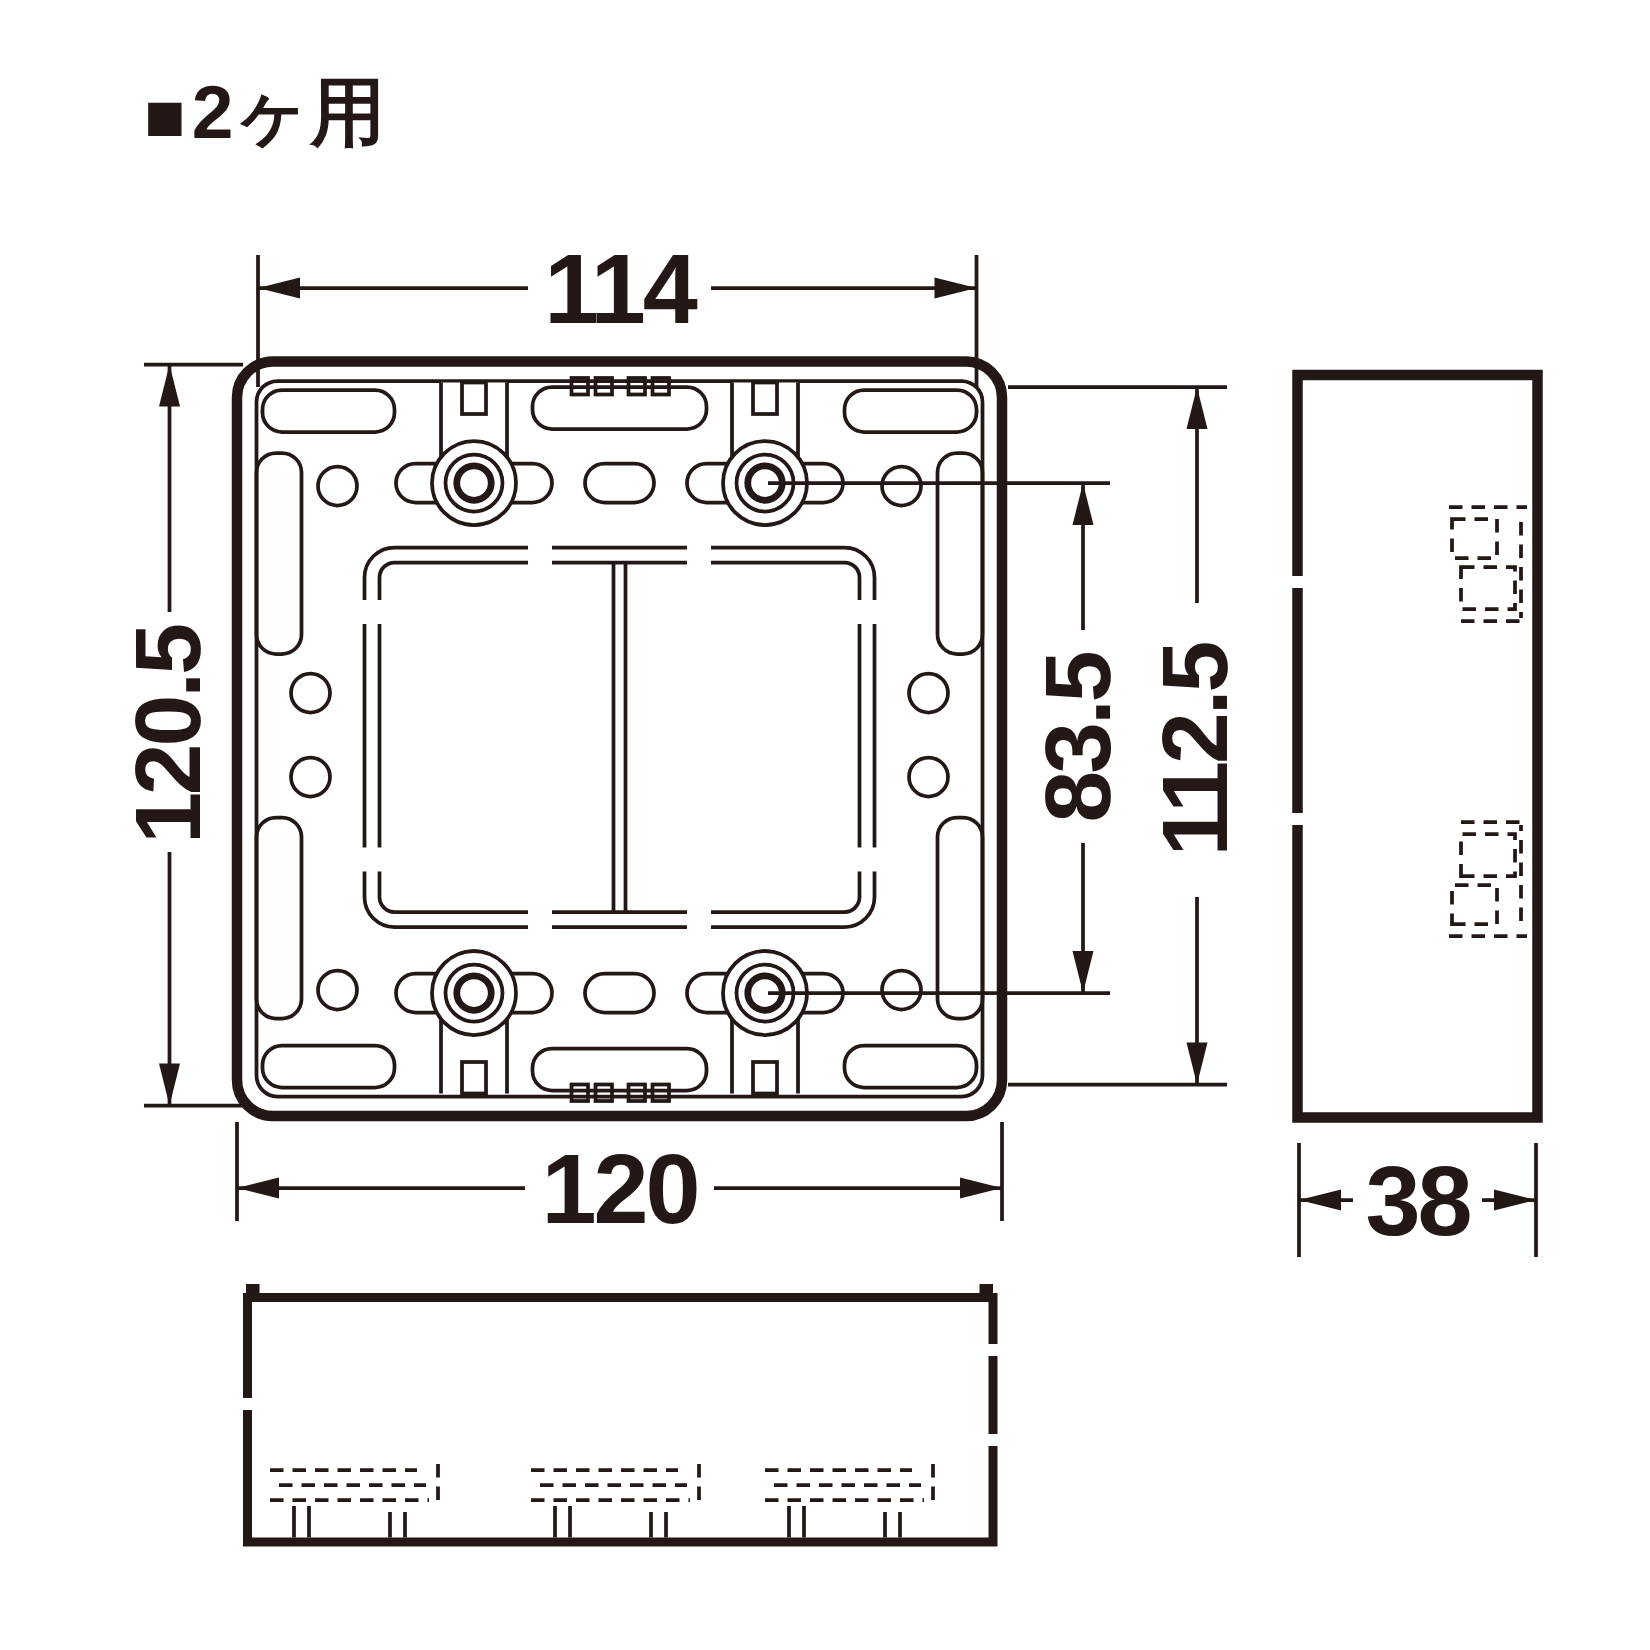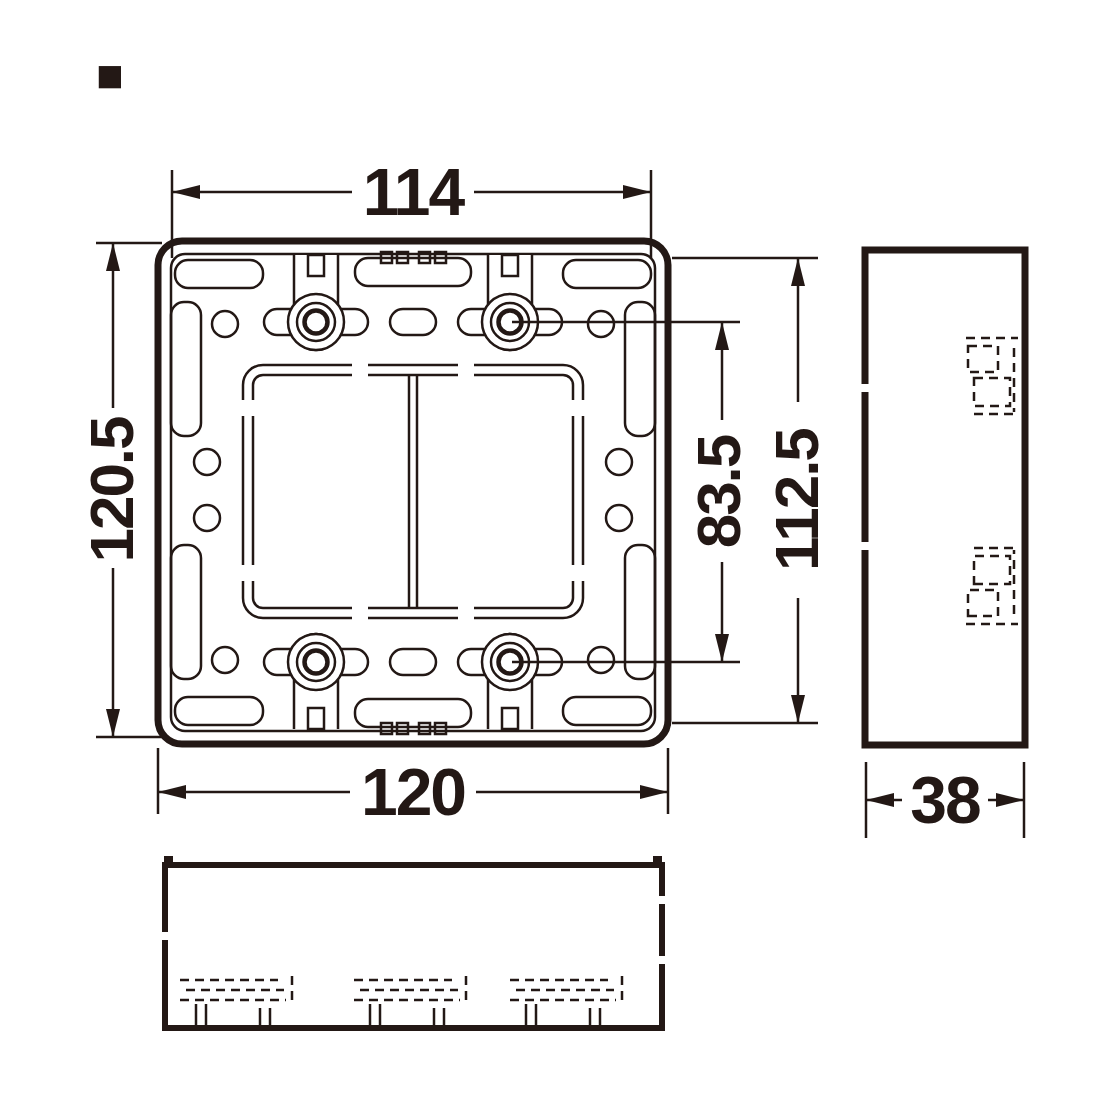--- a/index.html
+++ b/index.html
@@ -31,20 +31,21 @@
   .fs-h { font-size:66px; }
   .fs-v { font-size:62px; }
 </style>
 </head>
 <body>
 
 <div class="page">
 
   <div class="title">
     <span class="marker">■</span>
+    <span>2ヶ用</span>
   </div>
 
   <svg width="1100" height="1100" viewBox="0 0 1100 1100">
 
     <defs>
 
       <g id="boss">
         <path class="whitefill ink thin" d="M -22 -67 L -22 6 A 22 22 0 1 0 22 6 L 22 -67"></path>
         <rect class="nofill ink thin" x="-8" y="-67" width="16" height="21"></rect>
         <circle class="whitefill ink thin" r="28"></circle>

